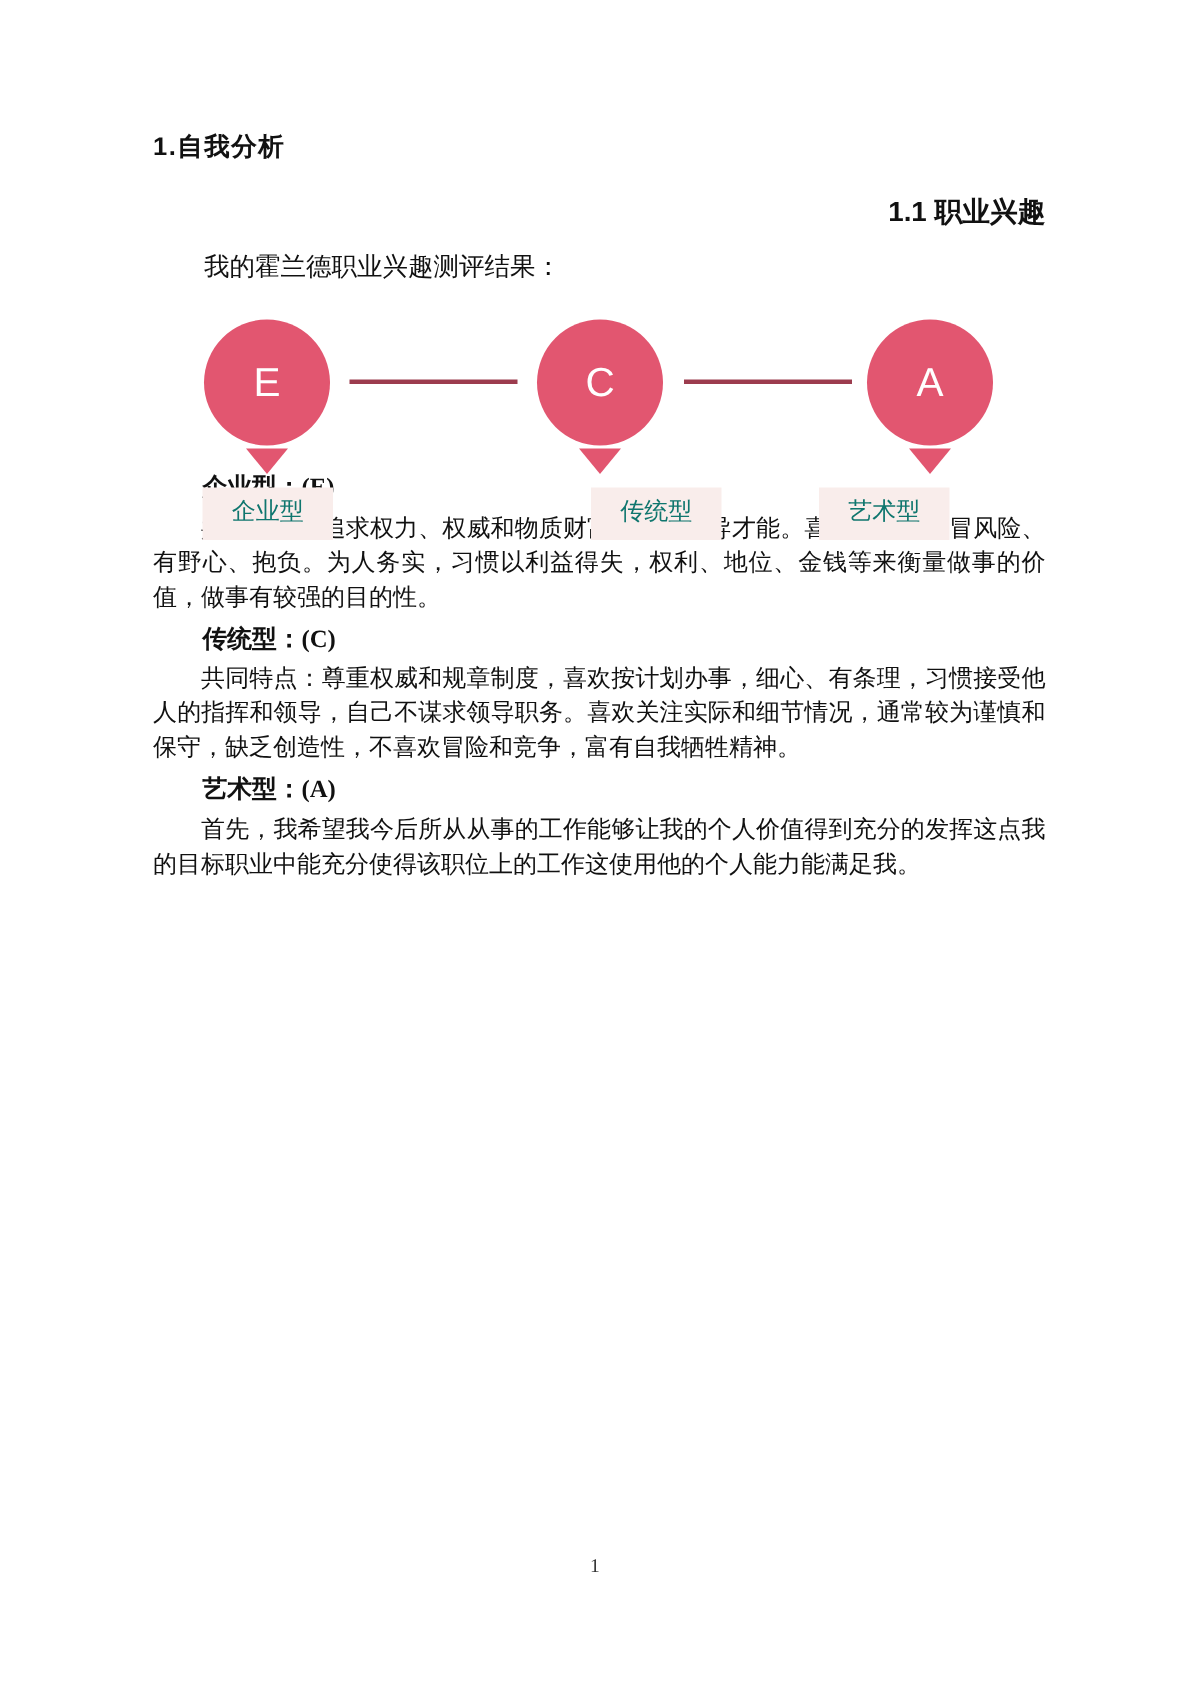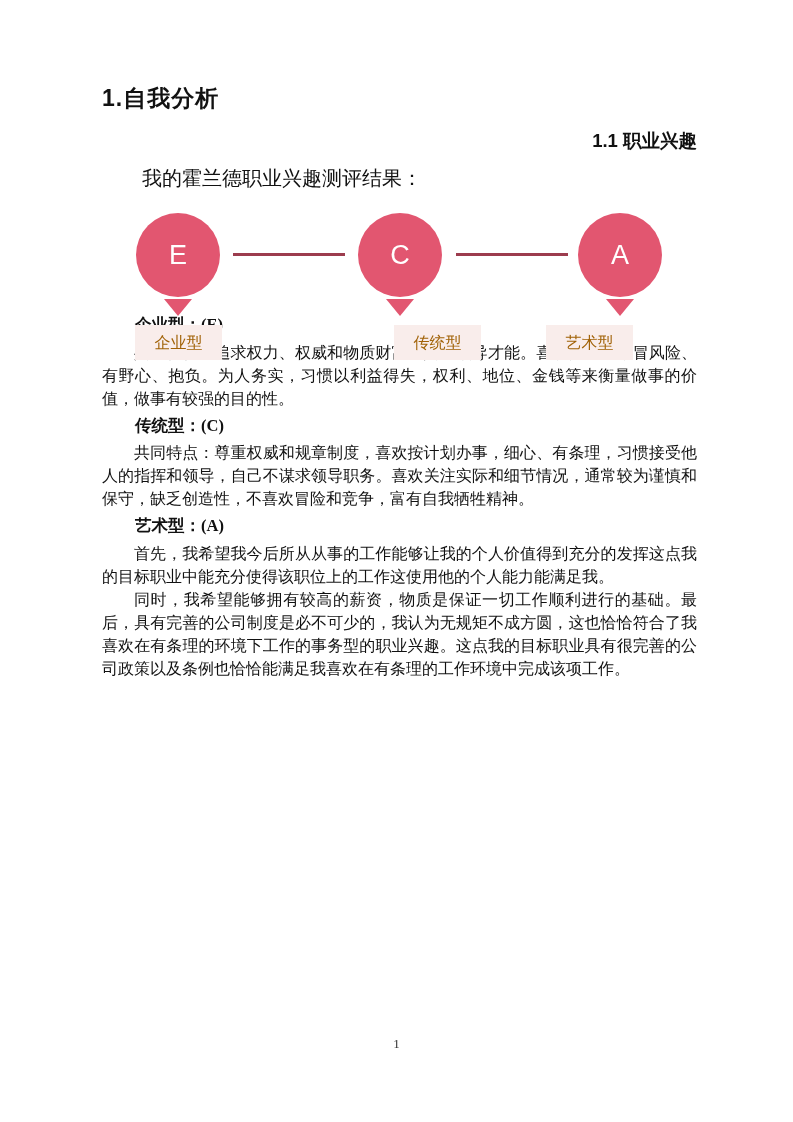--- a/index.html
+++ b/index.html
@@ -2,47 +2,47 @@
 <html style="--node-color: #e25670; --connector-color: #9c3c4e; --label-bg: #f9edeb;"><head>
 <meta charset="utf-8">
 <style>
   * { margin:0; padding:0; box-sizing:border-box; }
   html,body { background:#ffffff; }
   body { width:793px; height:1122px; position:relative;
          font-family:"Liberation Serif","DejaVu Serif",serif; color:#111; }
   .page { position:absolute; inset:0; background:#fff; overflow:hidden; }
   .content { padding:0 96px 0 102px; }
 
-  .doc-title { margin-top:84px; font-size:23px; line-height:28px; font-weight:bold;
+  .doc-title { margin-top:84px; font-size:17px; line-height:28px; font-weight:bold;
                font-family:"Liberation Sans","DejaVu Sans",sans-serif; letter-spacing:1px; }
   .h2 { margin-top:17px; font-size:18.5px; line-height:24px; font-weight:bold;
         font-family:"Liberation Sans","DejaVu Sans",sans-serif;text-align:right; }
   .h2.second { margin-top:10px; margin-bottom:7px; }
 
   .body-text { font-size:16px; line-height:23px; text-align:justify; }
-  .intro { margin-top:12px; text-indent:2em; font-size:20px; line-height:26px; }
+  .intro { margin-top:12px; text-indent:2em; font-size:17px; line-height:26px; }
 
   
   .diagram { position:absolute; left:0; top:213px; width:793px; height:147px; }
   .node-circle { position:absolute; top:0; width:84px; height:84px; border-radius:50%;
                  background:var(--node-color,#e25670);
                  display:flex; align-items:center; justify-content:center; }
   .node-letter { color:#fff; font-size:27px; line-height:1;
                  font-family:"Liberation Sans","DejaVu Sans",sans-serif; }
   .circle-e { left:136px; } .circle-c { left:358px; } .circle-a { left:578px; }
   .pin-tri { position:absolute; top:86px; width:0; height:0;
              border-left:14px solid transparent; border-right:14px solid transparent;
              border-top:17px solid var(--node-color,#e25670); }
   .tri-e { left:164px; } .tri-c { left:386px; } .tri-a { left:606px; }
   .connector { position:absolute; top:40px; height:3px; background:var(--connector-color,#9c3c4e); }
   .conn-1 { left:233px; width:112px; } .conn-2 { left:456px; width:112px; }
   .type-label { position:absolute; top:112px; width:87px; height:35px;
-                background:var(--label-bg,#f9edeb); color:#a16207;
+                background:var(--label-bg,#f9edeb); color:#0f766e;
                 font-size:16px; line-height:35px; text-align:center;
-                font-family:Liberation Sans, sans-serif; }
+                font-family:Liberation Mono, monospace; }
   .label-e { left:135px; } .label-c { left:357px;margin-left:37px; } .label-a { left:546px; }
 
   .after-diagram { margin-top:118px; }   
 
   .term-line { font-size:16.5px; line-height:31.5px; font-weight:bold; text-indent:2em; }
   .term-underline { text-decoration:underline; }
   .para { text-indent:2em; }
 
   .page-number { position:absolute; left:0; right:0; bottom:70px; text-align:center;
                  font-size:13px; color:#333; }
@@ -95,18 +95,17 @@
       </div>
       <p class="body-text para">共同特点：尊重权威和规章制度，喜欢按计划办事，细心、有条理，习惯接受他人的指挥和领导，自己不谋求领导职务。喜欢关注实际和细节情况，通常较为谨慎和保守，缺乏创造性，不喜欢冒险和竞争，富有自我牺牲精神。</p>
 
       <div class="term-line">
         <span>艺术型：</span><span>(A)</span>
       </div>
     </div>
 
 
     <p class="body-text para">首先，我希望我今后所从从事的工作能够让我的个人价值得到充分的发挥这点我的目标职业中能充分使得该职位上的工作这使用他的个人能力能满足我。</p>
-    <p class="body-text para">同时，我希望能够拥有较高的薪资，物质是保证一切工作顺利进行的基础。最后，具有完善的公司制度是必不可少的，我认为无规矩不成方圆，这也恰恰符合了我喜欢在有条理的环境下工作的事务型的职业兴趣。这点我的目标职业具有很完善的公司政策以及条例也恰恰能满足我喜欢在有条理的工作环境中完成该项工作。</p>
 
   </div>
 
   <div class="page-number">1</div>
 </div>
 
 </body></html>

